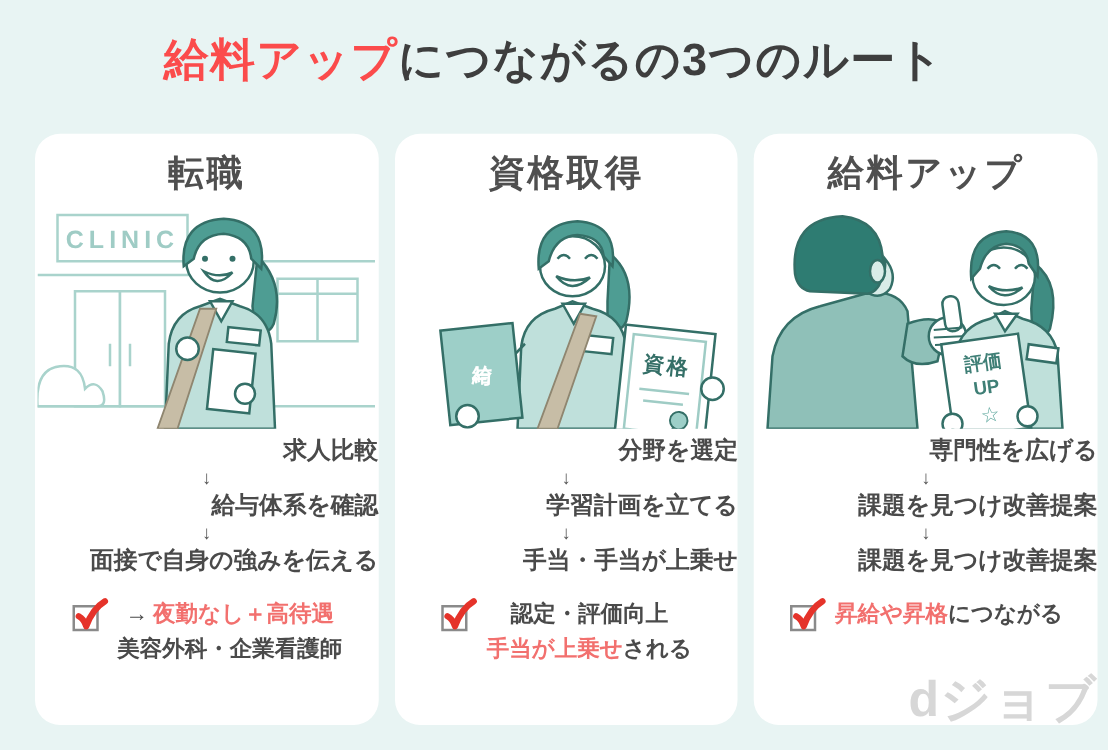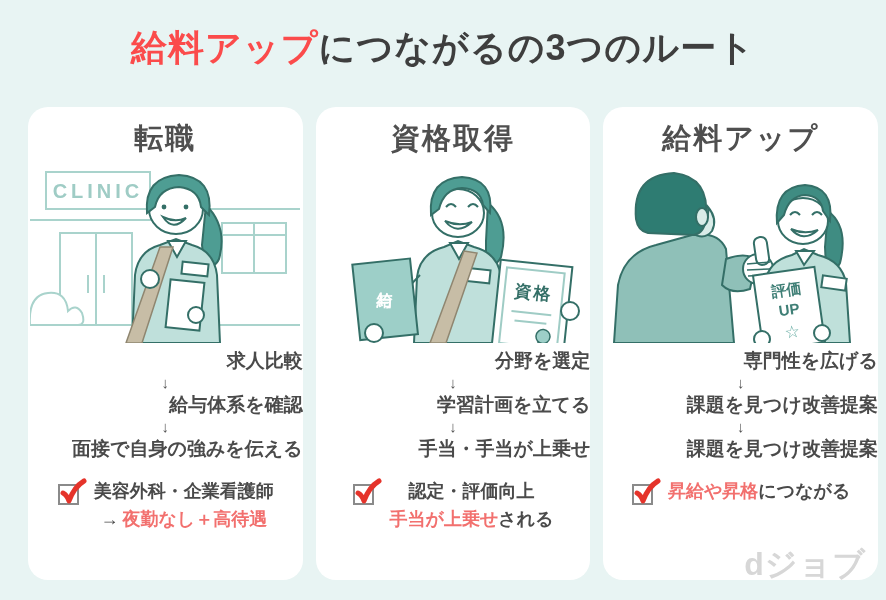--- a/index.html
+++ b/index.html
@@ -60,22 +60,22 @@
     text-align:center;
     font-size:18px;
     font-weight:800;
     color:#4a4a4a;
     line-height:1.55;
   }
   .red { color:#f2706e; }
   .arrow-prefix { color:#4a4a4a; margin-right:4px; }
   .logo {
     position:absolute;
-    right:20px; bottom:13px;
-    font-size:32px;
+    right:8px; bottom:13px;
+    font-size:40px;
     font-weight:800;
     color:#d7d7d7;
     letter-spacing:1px;
   }
   svg text { font-family:"Liberation Sans","DejaVu Sans",sans-serif; }
 </style>
 </head>
 <body>
 
 <div class="title">
@@ -131,22 +131,22 @@
       <div class="step-arrow">↓</div>
       <div class="step">面接で自身の強みを伝える</div>
     </div>
 
     <div class="note">
       <svg class="note-check" width="30" height="28" viewBox="0 0 30 28">
         <rect x="2" y="7" width="19" height="19" fill="#ffffff" stroke="#8a8a8a" stroke-width="2"></rect>
         <path d="M6,15 Q10,17 12,23 Q17,9 27,3" fill="none" stroke="#e5332a" stroke-width="5" stroke-linecap="round" stroke-linejoin="round"></path>
       </svg>
       <div class="note-lines">
+        <div><span class="arrow-prefix">→</span><span class="red">夜勤なし＋高待遇</span></div>
         <div><span>美容外科・企業看護師</span></div>
-        <div><span class="arrow-prefix">→</span><span class="red">夜勤なし＋高待遇</span></div>
       </div>
     </div>
   </div>
 
   <div class="card">
     <div class="card-header">資格取得</div>
 
     <svg class="illu" width="270" height="180" viewBox="0 0 270 180">
       <g stroke="#346f67" stroke-width="2">
         <path d="M170,40 Q192,58 183,94 Q178,105 168,98 L168,78 Z" fill="#4e9d93"></path>

